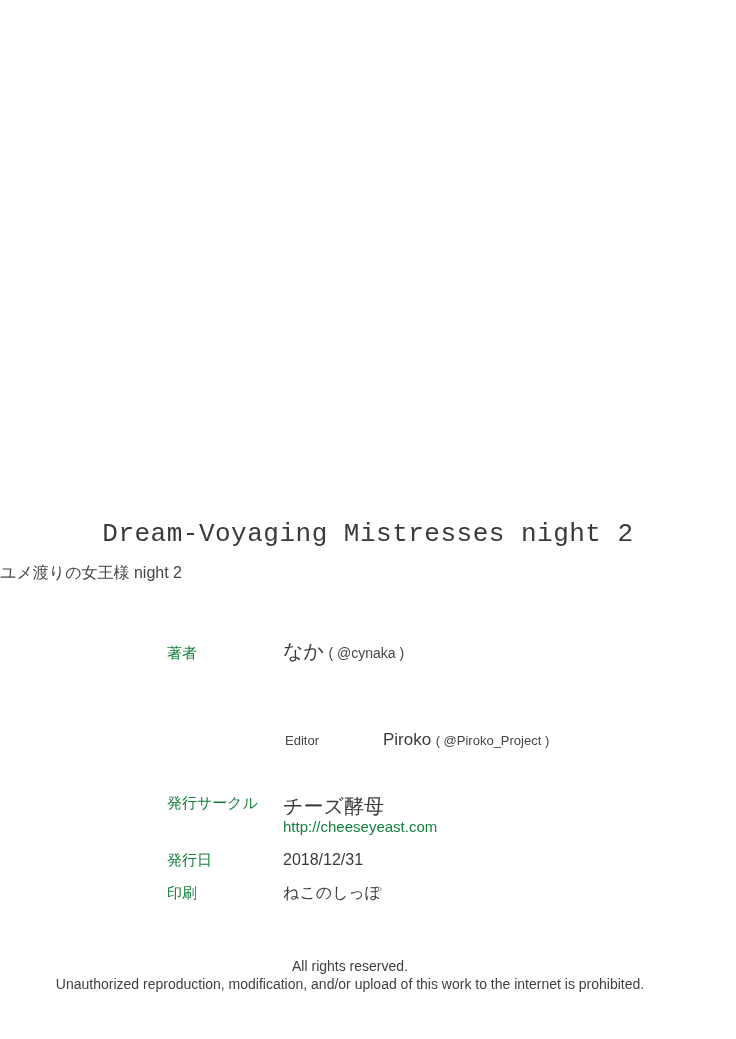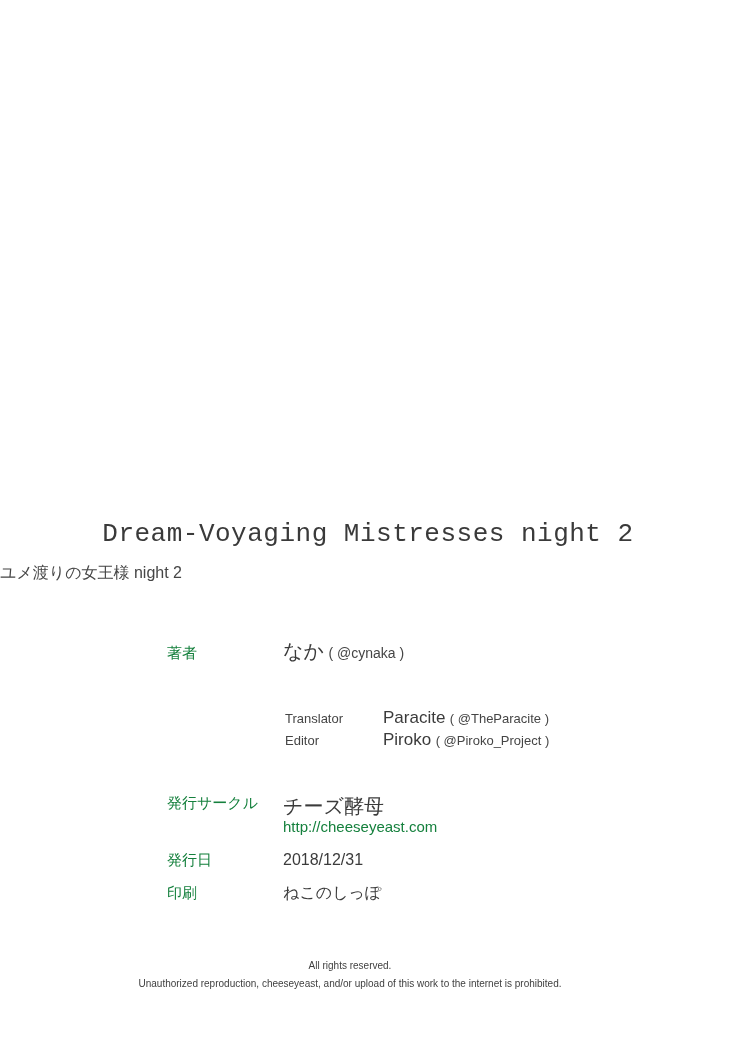--- a/index.html
+++ b/index.html
@@ -81,55 +81,52 @@
   .circle-url  { font-size: 15px; line-height: 18px; display: block; color: #15803d; }
 
   .plain-value { font-size: 16px; }
 
   .footer {
     position: absolute;
     top: 957px;
     left: 0;
     width: 700px;
     text-align: center;
-    font-size: 10px;
+    font-size: 14px;
     line-height: 18px;
     color: #3f3f3f;
   }
 </style>
 </head>
 <body>
 
 <div class="page">
 
   <div class="title">Dream-Voyaging Mistresses night 2</div>
   <div class="subtitle">ユメ渡りの女王様 night 2</div>
 
   <div class="row row-author">
     <span class="label">著者</span><span class="author-name">なか</span> <span class="handle">( @cynaka )</span>
   </div>
 
 
-  <div class="staff-row staff-1">
-    <span class="role">Translator</span><span class="name">Paracite</span> <span class="handle">( @TheParacite )</span>
-  </div>
   <div class="staff-row staff-2">
     <span class="role">Editor</span><span class="name">Piroko</span> <span class="handle">( @Piroko_Project )</span>
   </div>
 
   <div class="row row-circle">
     <span class="label">発行サークル</span><span class="circle-value"><span class="circle-name">チーズ酵母</span><span class="circle-url">http://cheeseyeast.com</span></span>
   </div>
 
   <div class="row row-date">
     <span class="label">発行日</span><span class="plain-value">2018/12/31</span>
   </div>
 
   <div class="row row-printing">
     <span class="label">印刷</span><span class="plain-value">ねこのしっぽ</span>
   </div>
 
   <div class="footer">
     <div>All rights reserved.</div>
-    <div>Unauthorized reproduction, cheeseyeast, and/or upload of this work to the internet is prohibited.</div>
+    <div>Unauthorized reproduction, modification, and/or upload of this work to the internet is prohibited.</div>
   </div>
 
 </div>
 
 </body></html>

